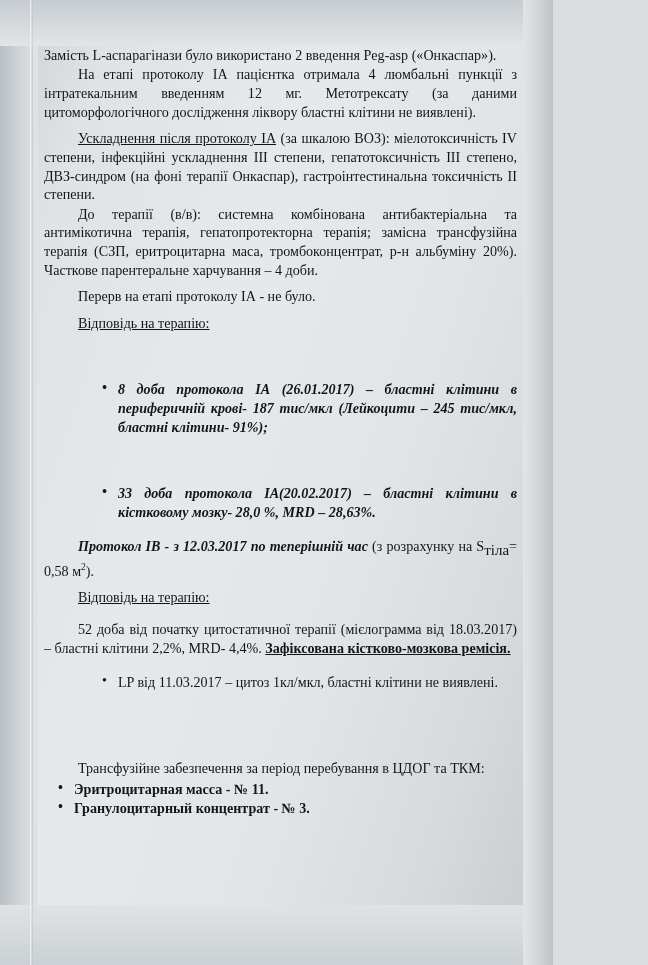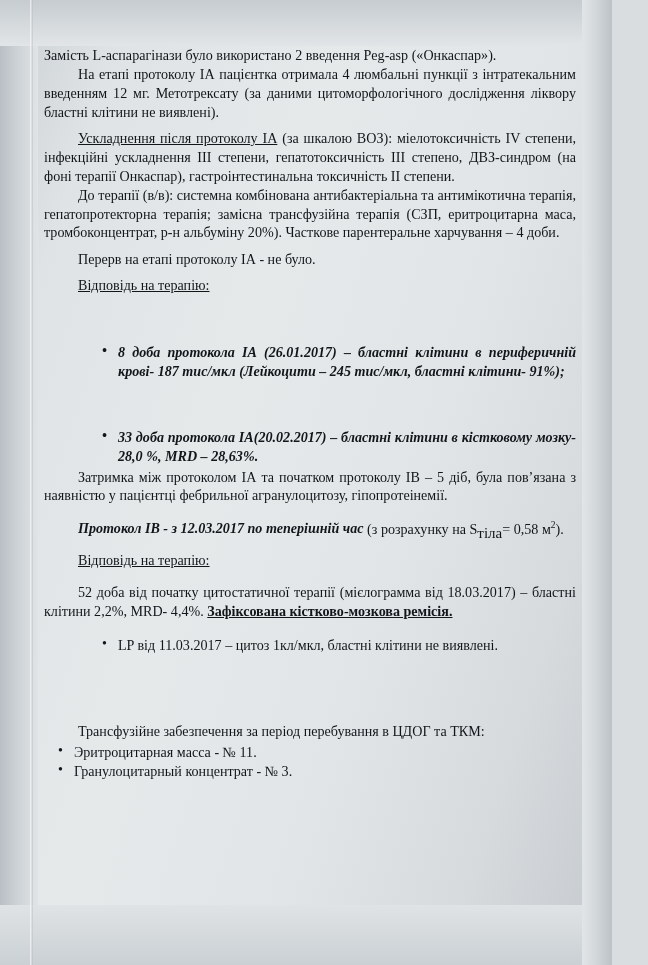--- a/index.html
+++ b/index.html
@@ -8,21 +8,21 @@
   }
   body {
     width: 648px;
     height: 965px;
     background: #d9dde0;
     font-family: "Liberation Serif", serif;
     overflow: hidden;
   }
   #page {
     position: relative;
-    width: 612px;
+    width: 553px;
     height: 965px;
     background: linear-gradient(108deg, #c9cfd3 0%, #dfe3e5 14%, #e6e9ea 38%, #e2e5e7 62%, #d6dadd 82%, #c4c9cd 100%);
     box-sizing: border-box;
     overflow: hidden;
   }
   
   #page:before {
     content: "";
     position: absolute;
     left: 0; top: 0; bottom: 0;
@@ -87,21 +87,21 @@
     margin-bottom: 1px;
     text-align: justify;
   }
   ul li:before {
     content: "•";
     position: absolute;
     left: -16px;
     top: -1px;
     font-size: 14px;
   }
-  ul.tight { padding-left: 30px; }
+  ul.tight { padding-left: 30px; font-weight: bold; }
   ul.tight li { text-indent: 0; }
   .gap-sm { height: 7px; }
   .gap-md { height: 13px; }
   .gap-xl { height: 52px; }
   sub { font-size: 15px; vertical-align: sub; }
   sup { font-size: 9.5px; vertical-align: super; }
   .hdr-indent { text-indent: 34px; }
 </style>
 </head>
 <body>
@@ -130,21 +130,20 @@
 
     <div class="gap-sm"></div>
 
     <p><span class="u">Відповідь на терапію:</span></p>
 
     <ul>
       <li class="bi">8 доба протокола ІА (26.01.2017) – бластні  клітини  в периферичній крові-  187 тис/мкл (Лейкоцити – 245 тис/мкл, бластні клітини- 91%);</li>
       <li class="bi">33 доба протокола ІА(20.02.2017) – бластні клітини  в кістковому мозку- 28,0 %, MRD – 28,63%.</li>
     </ul>
 
-    <p>Затримка між протоколом ІА та початком протоколу ІВ – 5 діб, була пов’язана з наявністю у пацієнтці фебрильної агранулоцитозу, гіпопротеінемії.</p>
 
     <div class="gap-md"></div>
 
     <p><span class="bi">Протокол  ІВ  -  з 12.03.2017 по теперішній час</span> <span>(з розрахунку на S</span><sub>тіла</sub><span>= 0,58 м</span><sup>2</sup><span>).</span></p>
 
     <div class="gap-sm"></div>
 
     <p><span class="u">Відповідь на терапію:</span></p>
 
     <div class="gap-md"></div>

